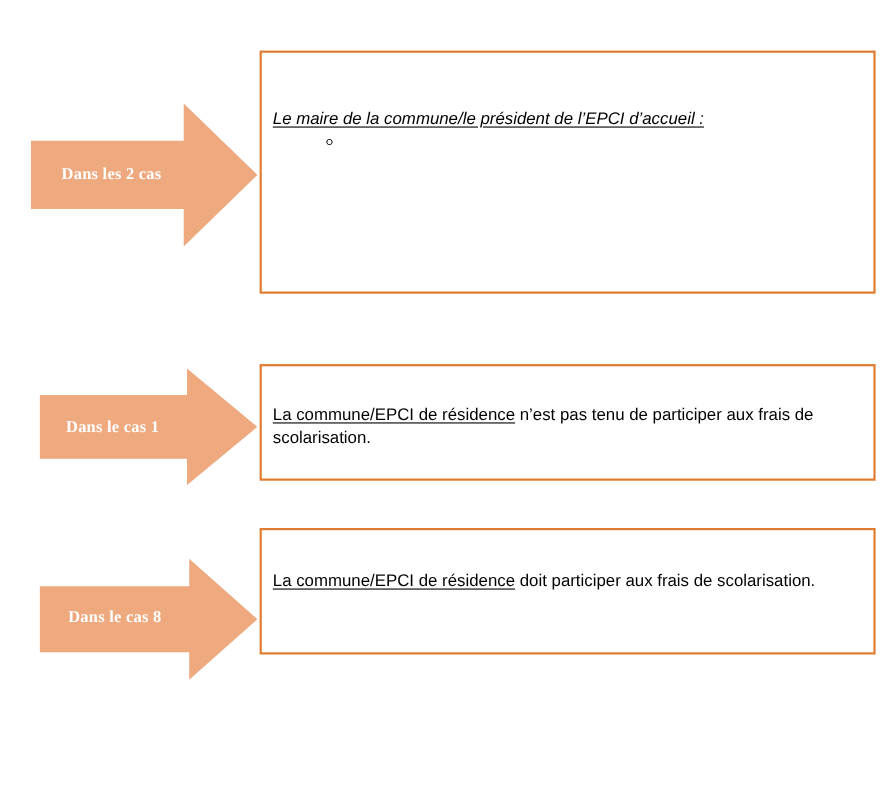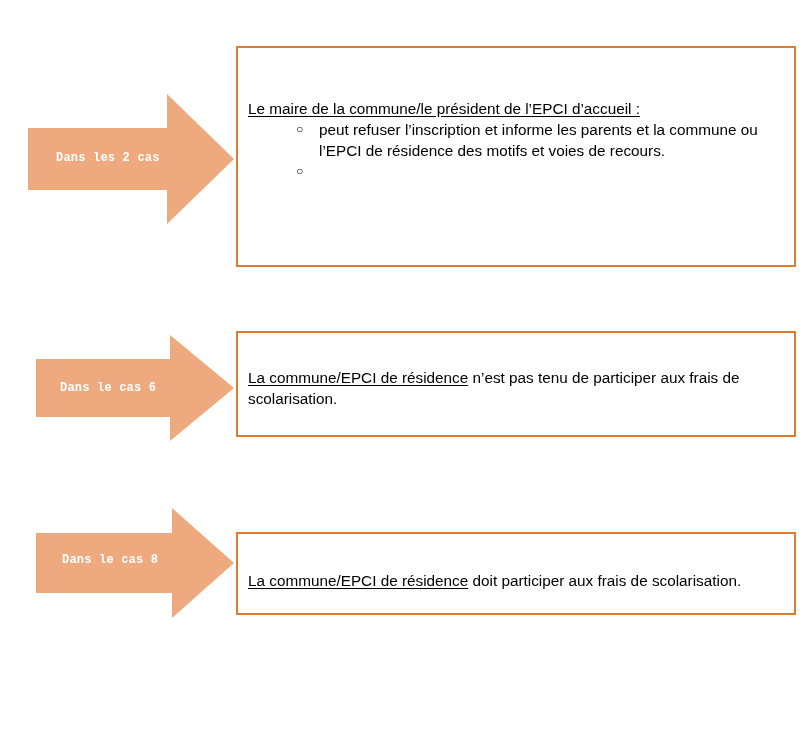--- a/index.html
+++ b/index.html
@@ -30,23 +30,23 @@
   }
 
   
   .arrow {
     position: absolute;
     display: block;
   }
   .arrow-label {
     position: absolute;
     color: #ffffff;
-    font-family: Liberation Mono, monospace;
+    font-family: Liberation Serif, serif;
     font-weight: bold;
-    font-size: 12px;
+    font-size: 15px;
     letter-spacing: 0.2px;
     white-space: nowrap;
     line-height: 1;
   }
 
   
   .box {
     position: absolute;
     background: #ffffff;
     border: 2px solid #df7c2f;
@@ -61,20 +61,21 @@
   .box-heading {
     font-family: "Liberation Sans", sans-serif;
     font-size: 15.3px;
     color: #000000;
     line-height: 21px;
     margin: 0;
   }
   .box-heading .u {
     text-decoration: underline;
     text-underline-offset: 2px;
+    font-style: italic;
   }
 
   .box-paragraph {
     font-family: "Liberation Sans", sans-serif;
     font-size: 15.3px;
     color: #000000;
     line-height: 21px;
     margin: 0;
   }
   .box-paragraph .u {
@@ -114,48 +115,48 @@
 
     <svg class="arrow" style="left:28px; top:94px; width:206px; height:130px;" viewBox="0 0 206 130" xmlns="http://www.w3.org/2000/svg">
       <polygon points="0,34 139,34 139,0 206,65 139,130 139,96 0,96" fill="#efa97e"></polygon>
     </svg>
     <div class="arrow-label" style="left:56px; top:152px;">Dans les 2 cas</div>
 
     <div class="box" style="left:236px; top:46px; width:560px; height:221px;">
       <div class="box-inner" style="top:50px;">
         <p class="box-heading"><span class="u">Le maire de la commune/le président de l’EPCI d’accueil :</span></p>
         <ul class="bullets">
-          <li><span class="marker">○</span><span>peut refuser l’inscription et informe les parents et la commune ou l’EPCI de résidence des motifs et voies de recours.</span></li>
+          <li><span class="marker">○</span></li>
           <li><span class="marker">○</span></li>
         </ul>
       </div>
     </div>
   </div>
 
   <div class="row" style="top:0;">
 
     <svg class="arrow" style="left:36px; top:335px; width:198px; height:106px;" viewBox="0 0 198 106" xmlns="http://www.w3.org/2000/svg">
       <polygon points="0,24 134,24 134,0 198,53 134,106 134,82 0,82" fill="#efa97e"></polygon>
     </svg>
-    <div class="arrow-label" style="left:60px; top:382px;">Dans le cas 6</div>
+    <div class="arrow-label" style="left:60px; top:382px;">Dans le cas 1</div>
 
     <div class="box" style="left:236px; top:331px; width:560px; height:106px;">
       <div class="box-inner" style="top:34px;">
         <p class="box-paragraph"><span class="u">La commune/EPCI de résidence</span><span> n’est pas tenu de participer aux frais de scolarisation.</span></p>
       </div>
     </div>
   </div>
 
   <div class="row" style="top:0;">
 
     <svg class="arrow" style="left:36px; top:508px; width:198px; height:110px;" viewBox="0 0 198 110" xmlns="http://www.w3.org/2000/svg">
       <polygon points="0,25 136,25 136,0 198,55 136,110 136,85 0,85" fill="#efa97e"></polygon>
     </svg>
     <div class="arrow-label" style="left:62px; top:554px;">Dans le cas 8</div>
 
-    <div class="box" style="left:236px; top:532px; width:560px; height:83px;">
+    <div class="box" style="left:236px; top:480px; width:560px; height:115px;">
       <div class="box-inner" style="top:36px;">
         <p class="box-paragraph"><span class="u">La commune/EPCI de résidence</span><span> doit participer aux frais de scolarisation.</span></p>
       </div>
     </div>
   </div>
 
 </div>
 
 </body></html>

